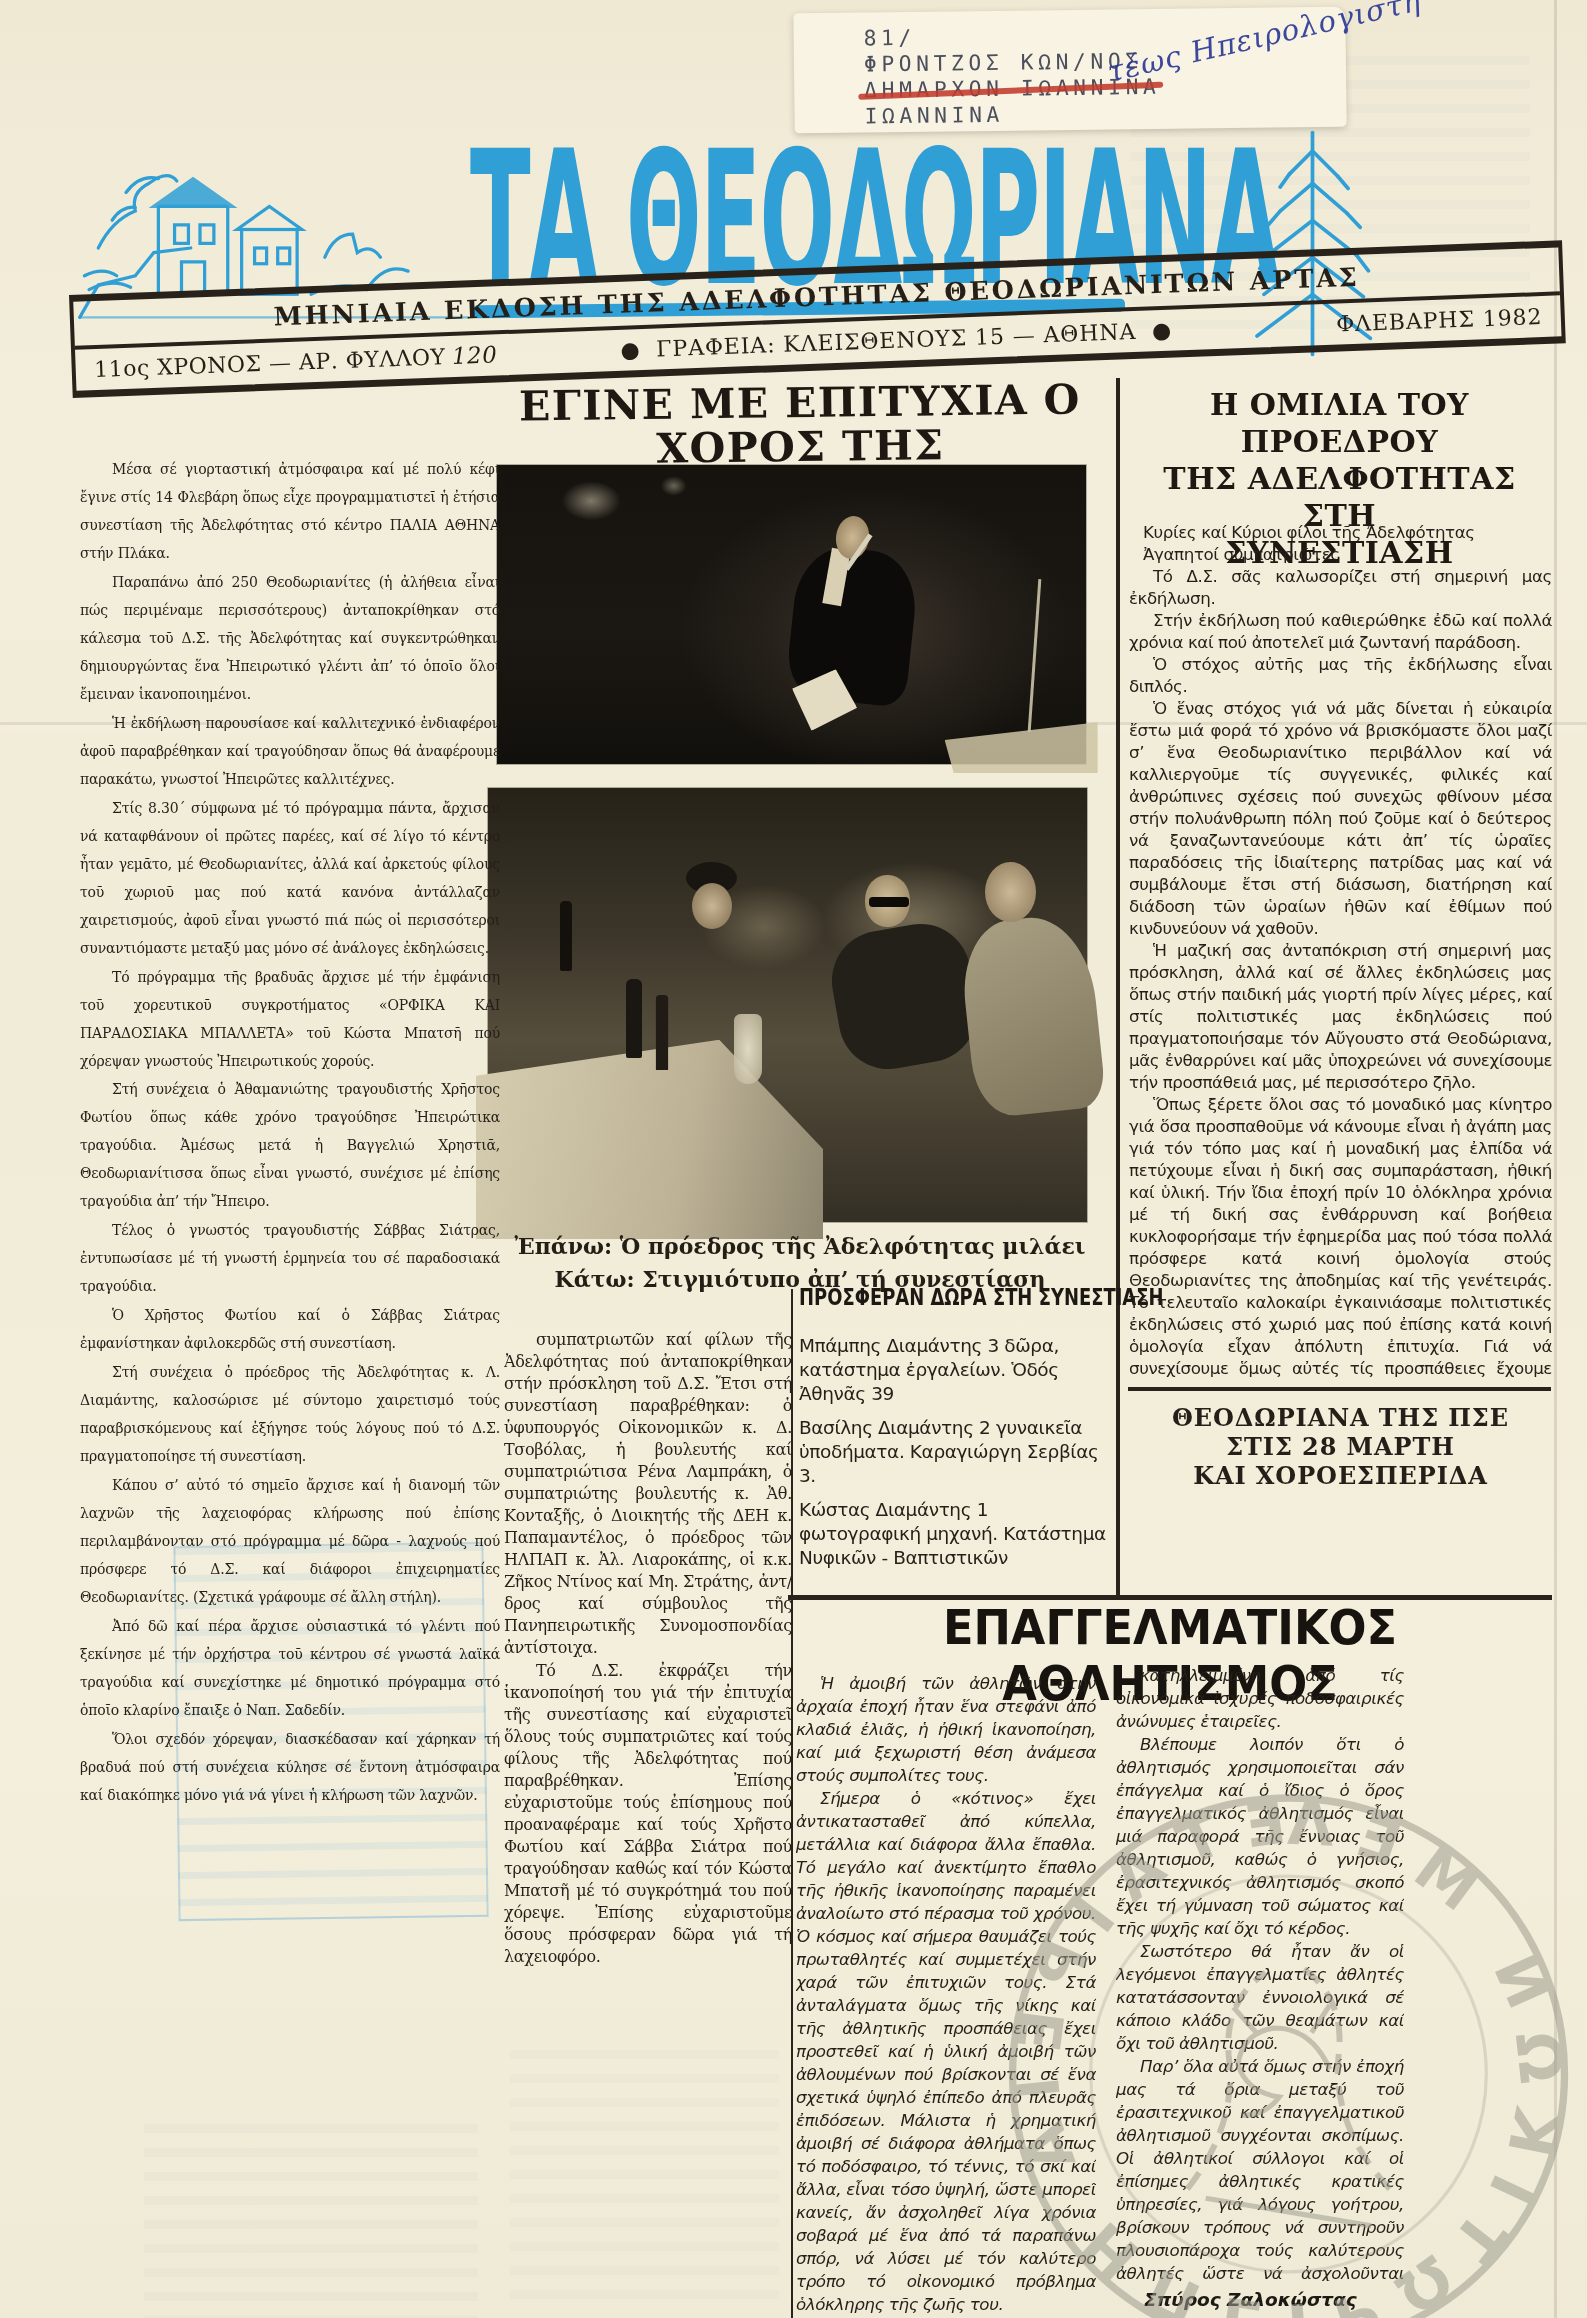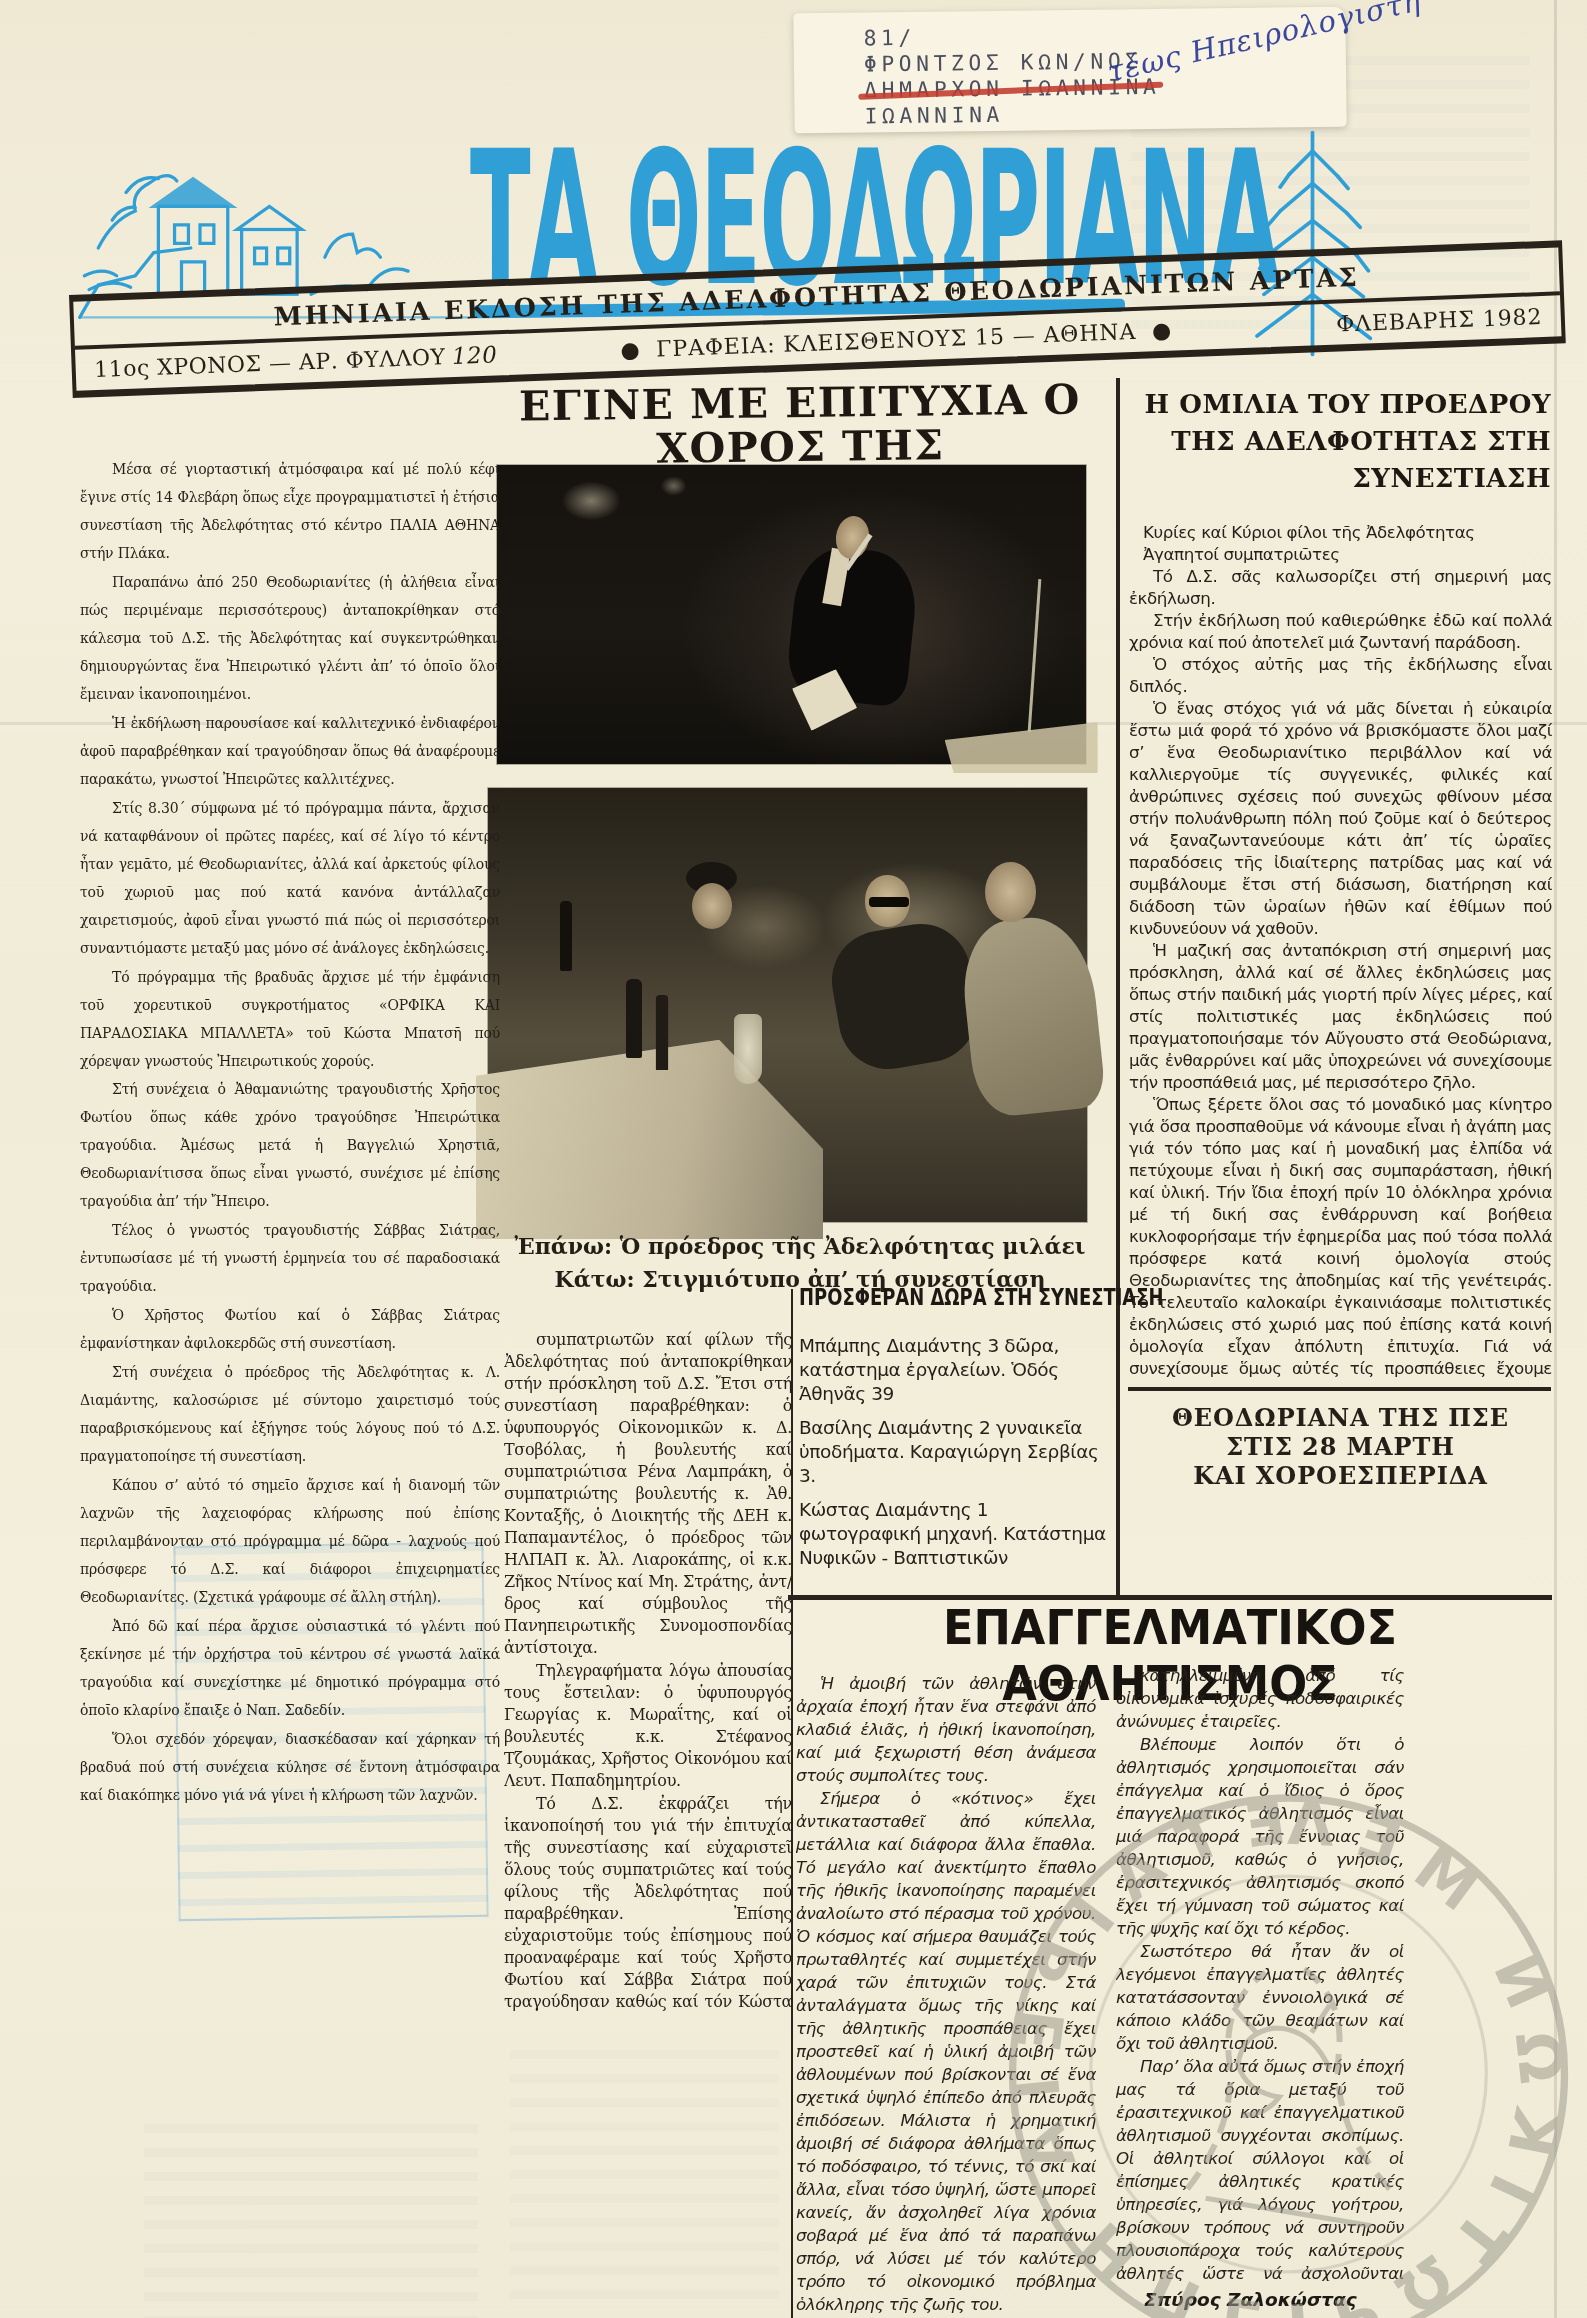--- a/index.html
+++ b/index.html
@@ -30,22 +30,22 @@
   .band .sub{font-weight:bold;font-size:25.5px;letter-spacing:2.8px;text-align:center;padding:7.4px 0 6.5px 0;color:#251f17;}
   .band .midrule{height:4.2px;background:#29221a;}
   .band .info{display:flex;align-items:center;font-size:22px;padding:7.4px 18.5px;color:#251f17;}
   .band .info .l{flex:1.05;text-align:left;letter-spacing:0.5px;}
   .band .info .c{flex:1.5;text-align:center;letter-spacing:0.9px;}
   .band .info .r{flex:.7;text-align:right;letter-spacing:0.9px;}
   .issue-num{font-style:italic;font-size:23px;padding-left:6.5px;}
   
   .headline1{left:490px;top:381px;width:621px;text-align:center;font-weight:bold;
     font-size:41px;line-height:44px;letter-spacing:1.4px;transform:rotate(-.7deg);color:#1d1812;}
-  .headline2{left:1128px;top:386px;width:423px;text-align:right;font-weight:bold;
-    font-size:26px;line-height:37px;letter-spacing:0.5px;color:#1d1812;}
+  .headline2{left:1128px;top:386px;width:423px;text-align:center;font-weight:bold;
+    font-size:30px;line-height:37px;letter-spacing:0.5px;color:#1d1812;}
   
   .photo{box-shadow:0 0 0 0.9px rgba(30,25,18,.35);}
   .photo1{left:497px;top:465px;width:589px;height:299px;background:
     radial-gradient(42px 28px at 16% 12%, rgba(230,220,190,.5), transparent 70%),
     radial-gradient(18.5px 14px at 30% 7%, rgba(230,220,190,.4), transparent 70%),
     radial-gradient(195px 139px at 64% 55%, #3a332a 0%, #241f19 60%, transparent 100%),
     linear-gradient(180deg,#16130f 0%,#1b1813 55%,#12100c 100%);}
   .p1-face{left:57.5%;top:17%;width:33px;height:43px;border-radius:50%;
     background:radial-gradient(#cdb793,#8d7a58);transform:rotate(8deg);}
   .p1-suit{left:50%;top:28%;width:121px;height:153px;border-radius:40% 40% 20% 30%;
@@ -235,21 +235,20 @@
       <p>Στή συνέχεια ὁ Ἀθαμανιώτης τραγουδιστής Χρῆστος Φωτίου ὅπως κάθε χρόνο τραγούδησε Ἠπειρώτικα τραγούδια. Ἀμέσως μετά ἡ Βαγγελιώ Χρηστιᾶ, Θεοδωριανίτισσα ὅπως εἶναι γνωστό, συνέχισε μέ ἐπίσης τραγούδια ἀπ’ τήν Ἤπειρο.</p>
       <p>Τέλος ὁ γνωστός τραγουδιστής Σάββας Σιάτρας, ἐντυπωσίασε μέ τή γνωστή ἑρμηνεία του σέ παραδοσιακά τραγούδια.</p>
       <p>Ὁ Χρῆστος Φωτίου καί ὁ Σάββας Σιάτρας ἐμφανίστηκαν ἀφιλοκερδῶς στή συνεστίαση.</p>
       <p>Στή συνέχεια ὁ πρόεδρος τῆς Ἀδελφότητας κ. Λ. Διαμάντης, καλοσώρισε μέ σύντομο χαιρετισμό τούς παραβρισκόμενους καί ἐξήγησε τούς λόγους πού τό Δ.Σ. πραγματοποίησε τή συνεστίαση.</p>
       <p>Κάπου σ’ αὐτό τό σημεῖο ἄρχισε καί ἡ διανομή τῶν λαχνῶν τῆς λαχειοφόρας κλήρωσης πού ἐπίσης περιλαμβάνονταν στό πρόγραμμα μέ δῶρα - λαχνούς πού πρόσφερε τό Δ.Σ. καί διάφοροι ἐπιχειρηματίες Θεοδωριανίτες. (Σχετικά γράφουμε σέ ἄλλη στήλη).</p>
       <p>Ἀπό δῶ καί πέρα ἄρχισε οὐσιαστικά τό γλέντι πού ξεκίνησε μέ τήν ὀρχήστρα τοῦ κέντρου σέ γνωστά λαϊκά τραγούδια καί συνεχίστηκε μέ δημοτικό πρόγραμμα στό ὁποῖο κλαρίνο ἔπαιξε ὁ Ναπ. Σαδεδίν.</p>
       <p>Ὅλοι σχεδόν χόρεψαν, διασκέδασαν καί χάρηκαν τή βραδυά πού στή συνέχεια κύλησε σέ ἔντονη ἀτμόσφαιρα καί διακόπηκε μόνο γιά νά γίνει ἡ κλήρωση τῶν λαχνῶν.</p>
     </div>
   <div class="abs serifcol col2">
       <p>συμπατριωτῶν καί φίλων τῆς Ἀδελφότητας πού ἀνταποκρίθηκαν στήν πρόσκληση τοῦ Δ.Σ. Ἔτσι στή συνεστίαση παραβρέθηκαν: ὁ ὑφυπουργός Οἰκονομικῶν κ. Δ. Τσοβόλας, ἡ βουλευτής καί συμπατριώτισα Ρένα Λαμπράκη, ὁ συμπατριώτης βουλευτής κ. Ἀθ. Κονταξῆς, ὁ Διοικητής τῆς ΔΕΗ κ. Παπαμαντέλος, ὁ πρόεδρος τῶν ΗΛΠΑΠ κ. Ἀλ. Λιαροκάπης, οἱ κ.κ. Ζῆκος Ντίνος καί Μη. Στράτης, ἀντ/δρος καί σύμβουλος τῆς Πανηπειρωτικῆς Συνομοσπονδίας ἀντίστοιχα.</p>
-      <p>Τηλεγραφήματα λόγω ἀπουσίας τους ἔστειλαν: ὁ ὑφυπουργός Γεωργίας κ. Μωραΐτης, καί οἱ βουλευτές κ.κ. Στέφανος Τζουμάκας, Χρῆστος Οἰκονόμου καί Λευτ. Παπαδημητρίου.</p>
       <p>Τό Δ.Σ. ἐκφράζει τήν ἱκανοποίησή του γιά τήν ἐπιτυχία τῆς συνεστίασης καί εὐχαριστεῖ ὅλους τούς συμπατριῶτες καί τούς φίλους τῆς Ἀδελφότητας πού παραβρέθηκαν. Ἐπίσης εὐχαριστοῦμε τούς ἐπίσημους πού προαναφέραμε καί τούς Χρῆστο Φωτίου καί Σάββα Σιάτρα πού τραγούδησαν καθώς καί τόν Κώστα Μπατσῆ μέ τό συγκρότημά του πού χόρεψε. Ἐπίσης εὐχαριστοῦμε ὅσους πρόσφεραν δῶρα γιά τή λαχειοφόρο.</p>
     </div>
 
   <div class="abs gift-head">ΠΡΟΣΦΕΡΑΝ ΔΩΡΑ ΣΤΗ ΣΥΝΕΣΤΙΑΣΗ</div>
   <div class="abs gifts">
       <p>Μπάμπης Διαμάντης 3 δῶρα, κατάστημα ἐργαλείων. Ὁδός Ἀθηνᾶς 39</p>
       <p>Βασίλης Διαμάντης 2 γυναικεῖα ὑποδήματα. Καραγιώργη Σερβίας 3.</p>
       <p>Κώστας Διαμάντης 1 φωτογραφική μηχανή. Κατάστημα Νυφικῶν - Βαπτιστικῶν φωτογραφικῶν. Δεκελείας 106 Ν. Φιλαδέλφεια.</p>
     </div>
 

